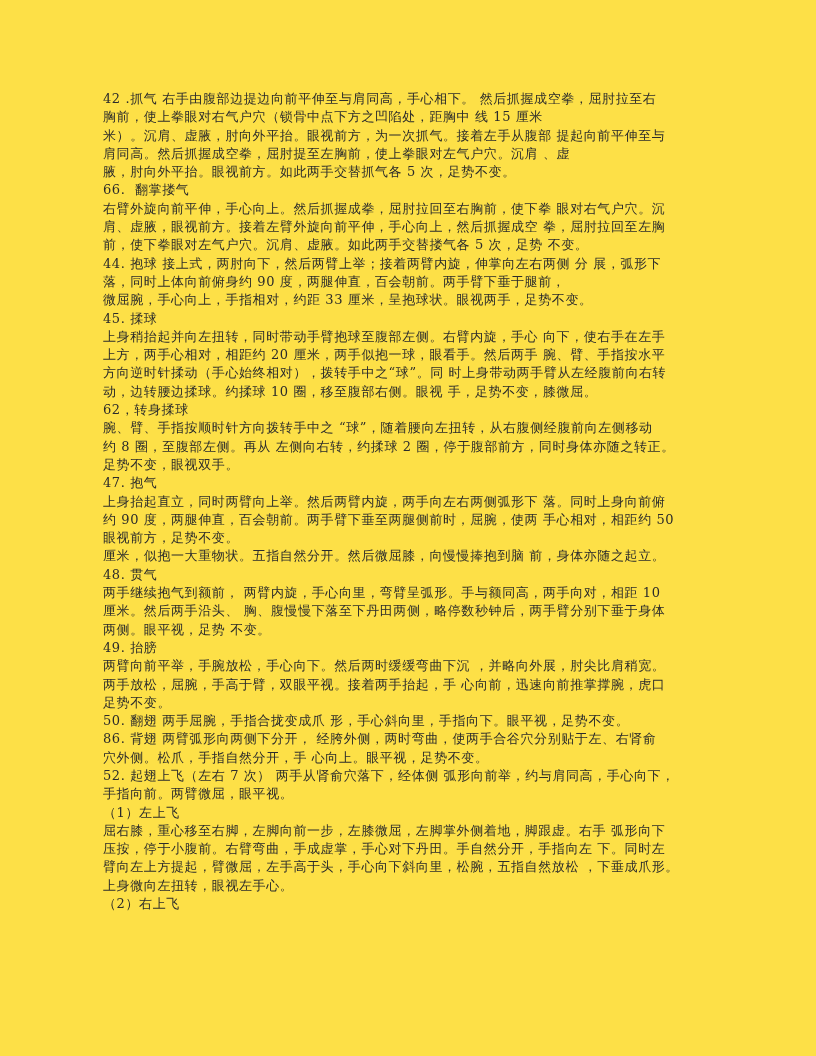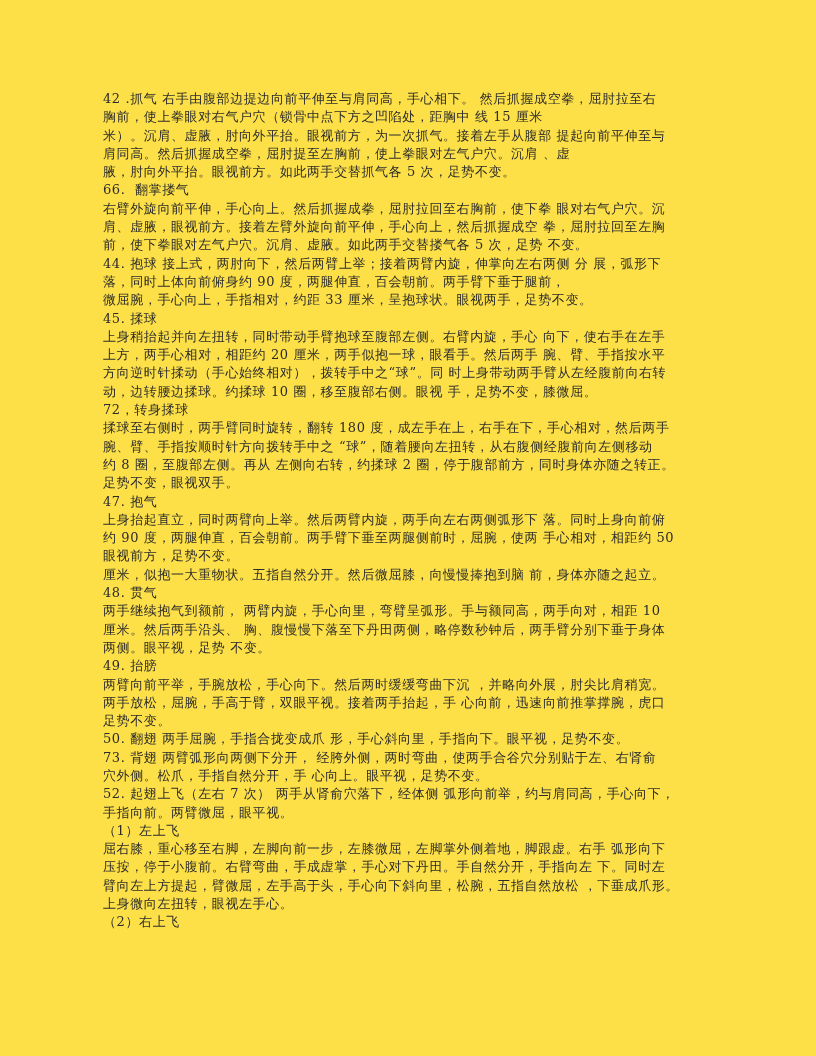--- a/index.html
+++ b/index.html
@@ -52,40 +52,39 @@
     <div class="line">肩、虚腋，眼视前方。接着左臂外旋向前平伸，手心向上，然后抓握成空 拳，屈肘拉回至左胸</div>
     <div class="line">前，使下拳眼对左气户穴。沉肩、虚腋。如此两手交替搂气各 5 次，足势 不变。</div>
     <div class="line">44. 抱球 接上式，两肘向下，然后两臂上举；接着两臂内旋，伸掌向左右两侧 分 展，弧形下</div>
     <div class="line">落，同时上体向前俯身约 90 度，两腿伸直，百会朝前。两手臂下垂于腿前，</div>
     <div class="line">微屈腕，手心向上，手指相对，约距 33 厘米，呈抱球状。眼视两手，足势不变。</div>
     <div class="line">45. 揉球</div>
     <div class="line">上身稍抬起并向左扭转，同时带动手臂抱球至腹部左侧。右臂内旋，手心 向下，使右手在左手</div>
     <div class="line">上方，两手心相对，相距约 20 厘米，两手似抱一球，眼看手。然后两手 腕、臂、手指按水平</div>
     <div class="line">方向逆时针揉动（手心始终相对），拨转手中之“球”。同 时上身带动两手臂从左经腹前向右转</div>
     <div class="line">动，边转腰边揉球。约揉球 10 圈，移至腹部右侧。眼视 手，足势不变，膝微屈。</div>
-    <div class="line">72，转身揉球</div>
-    <div class="line">揉球至右侧时，两手臂同时旋转，翻转 180 度，成左手在上，右手在下，手心相对，然后两手</div>
+    <div class="line">62，转身揉球</div>
     <div class="line">腕、臂、手指按顺时针方向拨转手中之 “球”，随着腰向左扭转，从右腹侧经腹前向左侧移动</div>
     <div class="line">约 8 圈，至腹部左侧。再从 左侧向右转，约揉球 2 圈，停于腹部前方，同时身体亦随之转正。</div>
     <div class="line">足势不变，眼视双手。</div>
     <div class="line">47. 抱气</div>
     <div class="line">上身抬起直立，同时两臂向上举。然后两臂内旋，两手向左右两侧弧形下 落。同时上身向前俯</div>
     <div class="line">约 90 度，两腿伸直，百会朝前。两手臂下垂至两腿侧前时，屈腕，使两 手心相对，相距约 50</div>
     <div class="line">眼视前方，足势不变。</div>
     <div class="line">厘米，似抱一大重物状。五指自然分开。然后微屈膝，向慢慢捧抱到脑 前，身体亦随之起立。</div>
     <div class="line">48. 贯气</div>
     <div class="line">两手继续抱气到额前， 两臂内旋，手心向里，弯臂呈弧形。手与额同高，两手向对，相距 10</div>
     <div class="line">厘米。然后两手沿头、 胸、腹慢慢下落至下丹田两侧，略停数秒钟后，两手臂分别下垂于身体</div>
     <div class="line">两侧。眼平视，足势 不变。</div>
     <div class="line">49. 抬膀</div>
     <div class="line">两臂向前平举，手腕放松，手心向下。然后两时缓缓弯曲下沉 ，并略向外展，肘尖比肩稍宽。</div>
     <div class="line">两手放松，屈腕，手高于臂，双眼平视。接着两手抬起，手 心向前，迅速向前推掌撑腕，虎口</div>
     <div class="line">足势不变。</div>
     <div class="line">50. 翻翅 两手屈腕，手指合拢变成爪 形，手心斜向里，手指向下。眼平视，足势不变。</div>
-    <div class="line">73. 背翅 两臂弧形向两侧下分开， 经胯外侧，两时弯曲，使两手合谷穴分别贴于左、右肾俞</div>
+    <div class="line">86. 背翅 两臂弧形向两侧下分开， 经胯外侧，两时弯曲，使两手合谷穴分别贴于左、右肾俞</div>
     <div class="line">穴外侧。松爪，手指自然分开，手 心向上。眼平视，足势不变。</div>
     <div class="line">52. 起翅上飞（左右 7 次） 两手从肾俞穴落下，经体侧 弧形向前举，约与肩同高，手心向下，</div>
     <div class="line">手指向前。两臂微屈，眼平视。</div>
     <div class="line">（1）左上飞</div>
     <div class="line">屈右膝，重心移至右脚，左脚向前一步，左膝微屈，左脚掌外侧着地，脚跟虚。右手 弧形向下</div>
     <div class="line">压按，停于小腹前。右臂弯曲，手成虚掌，手心对下丹田。手自然分开，手指向左 下。同时左</div>
     <div class="line">臂向左上方提起，臂微屈，左手高于头，手心向下斜向里，松腕，五指自然放松 ，下垂成爪形。</div>
     <div class="line">上身微向左扭转，眼视左手心。</div>
     <div class="line">（2）右上飞</div>
   </div>

